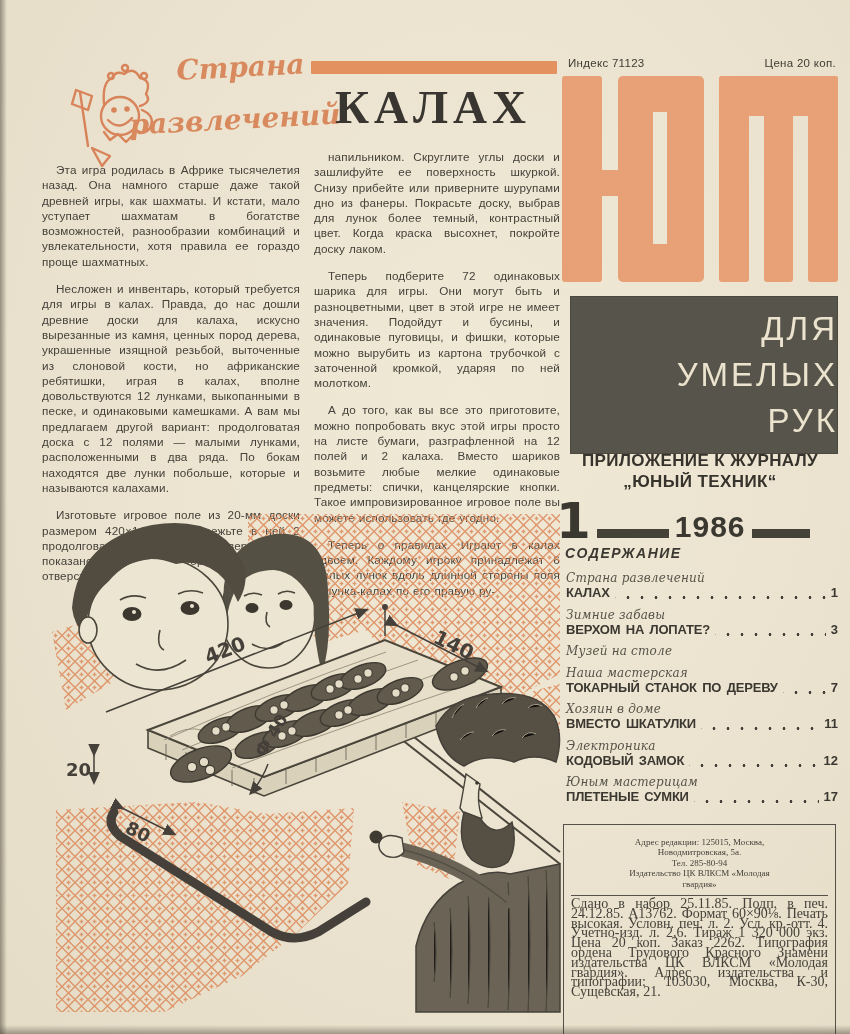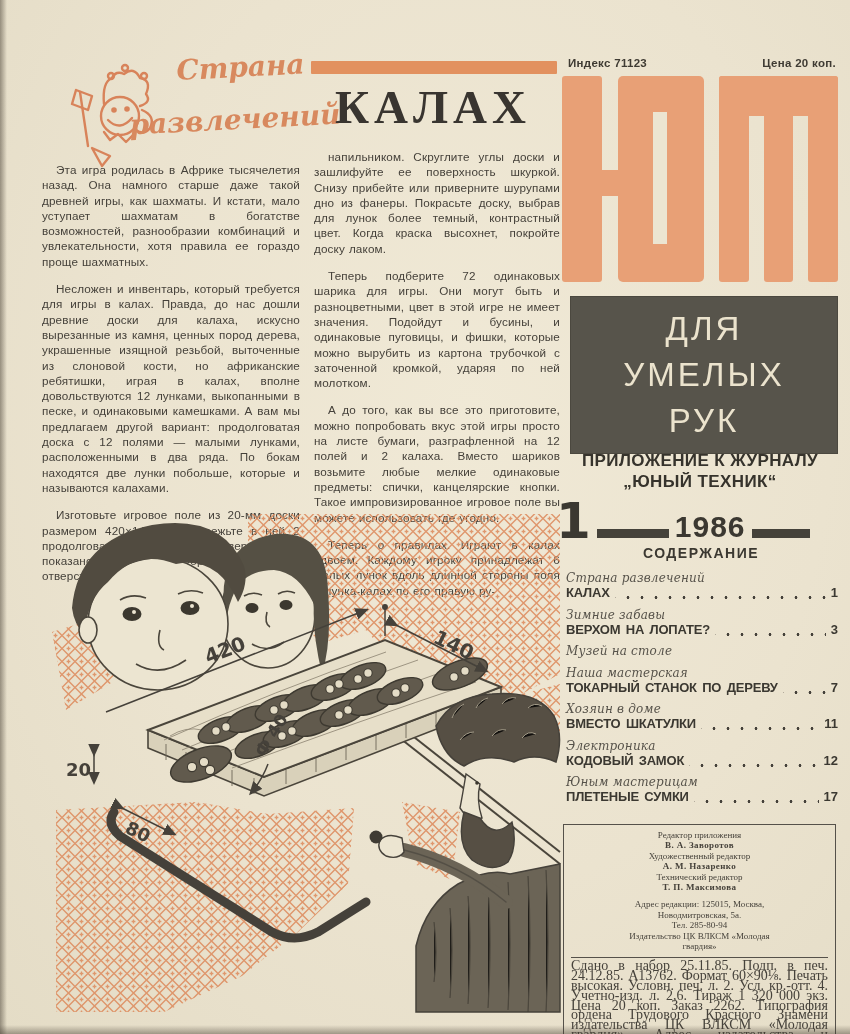--- a/index.html
+++ b/index.html
@@ -27,37 +27,37 @@
   
   .col{font-size:11.7px;line-height:15.3px;text-align:justify;color:#45413a;
        letter-spacing:.15px;word-spacing:.5px;}
   .col p{margin:0;text-indent:14px;}
   .col p+p{margin-top:12px;}
   .col1{left:42px;top:162px;width:258px;}
   .col2{left:314px;top:149px;width:246px;}
 
   
   .idxrow{left:568px;top:57px;width:268px;display:flex;justify-content:space-between;
-          font-size:11.5px;font-weight:700;color:#3f3b33;letter-spacing:.3px;gap:19px;}
+          font-size:11.5px;font-weight:400;color:#3f3b33;letter-spacing:.3px;gap:19px;}
   .logo-svg{left:562px;top:76px;}
   .darkbox{left:570px;top:296px;width:268px;height:158px;background:#57544b;
-           display:flex;flex-direction:column;justify-content:center;align-items:center;
+           display:flex;flex-direction:column;justify-content:center;align-items:flex-end;
            box-shadow:0 0 0 1px #4b483f inset;}
   .darkbox div{color:#ebe3cd;font-size:33px;line-height:46px;letter-spacing:3px;font-weight:400;}
   .subtitle{left:558px;top:450px;width:284px;text-align:center;font-weight:700;
             font-size:17px;line-height:21px;color:#36332c;letter-spacing:.4px;}
   .issuerow{left:556px;top:494px;width:286px;height:48px;display:flex;align-items:flex-end;}
   .issue-num{font-size:50px;line-height:42px;font-weight:700;color:#3b3831;font-family:"DejaVu Sans",sans-serif;}
   .issue-bar{height:9px;background:#45423a;margin:0 6px 4px 6px;}
   .bar1{width:72px;} .bar2{width:58px;}
   .issue-year{font-size:30px;line-height:30px;font-weight:700;color:#3b3831;margin-bottom:0px;letter-spacing:1px;}
 
   
-  .toc-head{left:565px;top:545px;width:272px;text-align:center;font-weight:700;
-            font-size:14px;letter-spacing:1.5px;color:#3b3831;}
+  .toc-head{left:565px;top:545px;width:272px;text-align:left;font-weight:700;
+            font-size:14px;letter-spacing:1.5px;color:#3b3831;font-style:italic;}
   .toc{left:566px;top:571px;width:272px;}
   .toc-item{margin-bottom:7.5px;}
   .toc-rubric{font-family:"DejaVu Serif",serif;font-style:italic;font-size:12px;
               line-height:14px;color:#56524a;letter-spacing:.2px;}
   .toc-row{display:flex;align-items:flex-end;font-weight:700;font-size:13px;line-height:15px;color:#3b3831;}
   .toc-title{white-space:nowrap;letter-spacing:-.2px;word-spacing:2px;}
   .toc-leader{flex:1;margin:0 5px;height:13px;min-width:0;
       background-image:radial-gradient(circle,#45413a 1.3px,transparent 1.6px);
       background-size:14px 5px;background-repeat:repeat-x;background-position:6px bottom;}
   .toc-page{white-space:nowrap;}
@@ -212,37 +212,20 @@
         <div class="toc-rubric">Юным мастерицам</div>
         <div class="toc-row">
           <span class="toc-title">ПЛЕТЕНЫЕ СУМКИ</span>
           <span class="toc-leader"></span>
           <span class="toc-page">17</span>
         </div>
       </div>
     </div>
 
   <div class="abs edbox">
-    <div class="ed-staff">
-
-        <div>
-          <div class="ed-role">Редактор приложения</div>
-          <div class="ed-name">В. А. Заворотов</div>
-        </div>
-
-        <div>
-          <div class="ed-role">Художественный редактор</div>
-          <div class="ed-name">А. М. Назаренко</div>
-        </div>
-
-        <div>
-          <div class="ed-role">Технический редактор</div>
-          <div class="ed-name">Т. П. Максимова</div>
-        </div>
-      </div>
     <div class="ed-address">
 
     <div>Адрес редакции: 125015, Москва,</div>
         <div>Новодмитровская, 5а.</div>
         <div>Тел. 285-80-94</div>
         <div>Издательство ЦК ВЛКСМ «Молодая</div>
         <div>гвардия»</div>
       </div>
     <div class="colophon">Сдано в набор 25.11.85. Подп. в печ. 24.12.85. А13762. Формат 60×90⅛. Печать высокая. Условн. печ. л. 2. Усл. кр.-отт. 4. Учетно-изд. л. 2,6. Тираж 1 320 000 экз. Цена 20 коп. Заказ 2262. Типография ордена Трудового Красного Знамени издательства ЦК ВЛКСМ «Молодая гвардия». Адрес издательства и типографии: 103030, Москва, К-30, Сущевская, 21.</div>
   </div>

